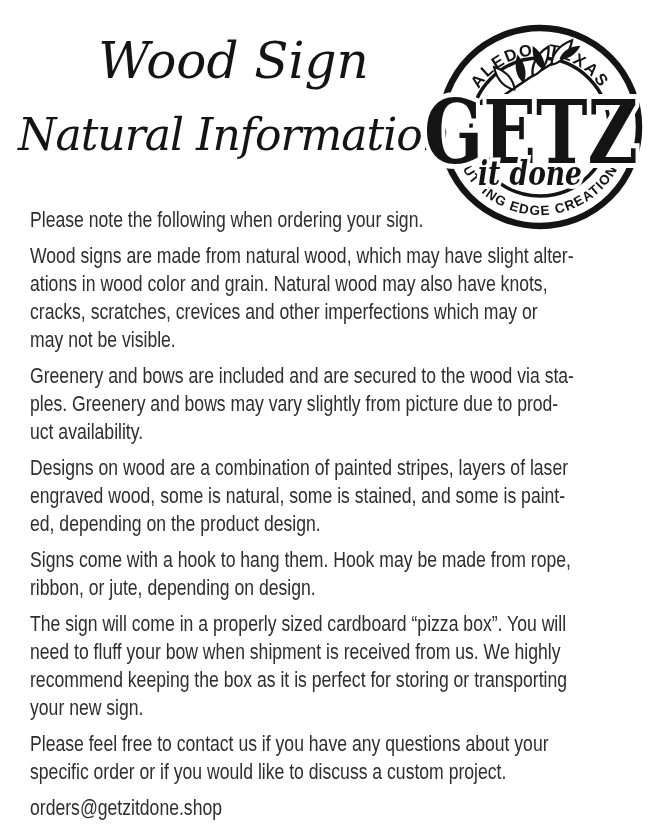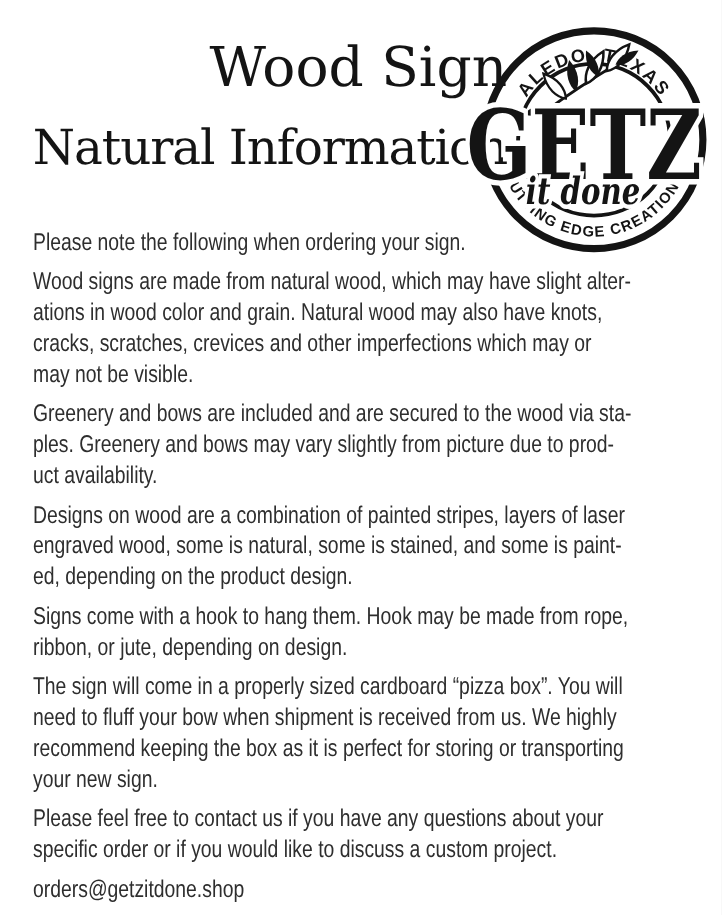--- a/index.html
+++ b/index.html
@@ -6,22 +6,23 @@
   .page {
     position:relative;
     width:656px; height:832px;
     background:#ffffff;
     overflow:hidden;
     font-family:"Liberation Sans", sans-serif;
   }
   
   .title {
     position:absolute; top:24px; left:6px; width:455px;
-    text-align:right;
+    text-align:center;
     font-family:"DejaVu Serif", serif;
+    font-style:italic;
     color:#141414;
   }
   .title-line1 { font-size:50px; line-height:74px; letter-spacing:0px; }
   .title-line2 { font-size:44px; line-height:74px; letter-spacing:-1px; }
 
   .logo { position:absolute; left:430px; top:17px; overflow:visible; }
 
   
   .content {
     position:absolute; left:30px; top:206px; width:744px;

